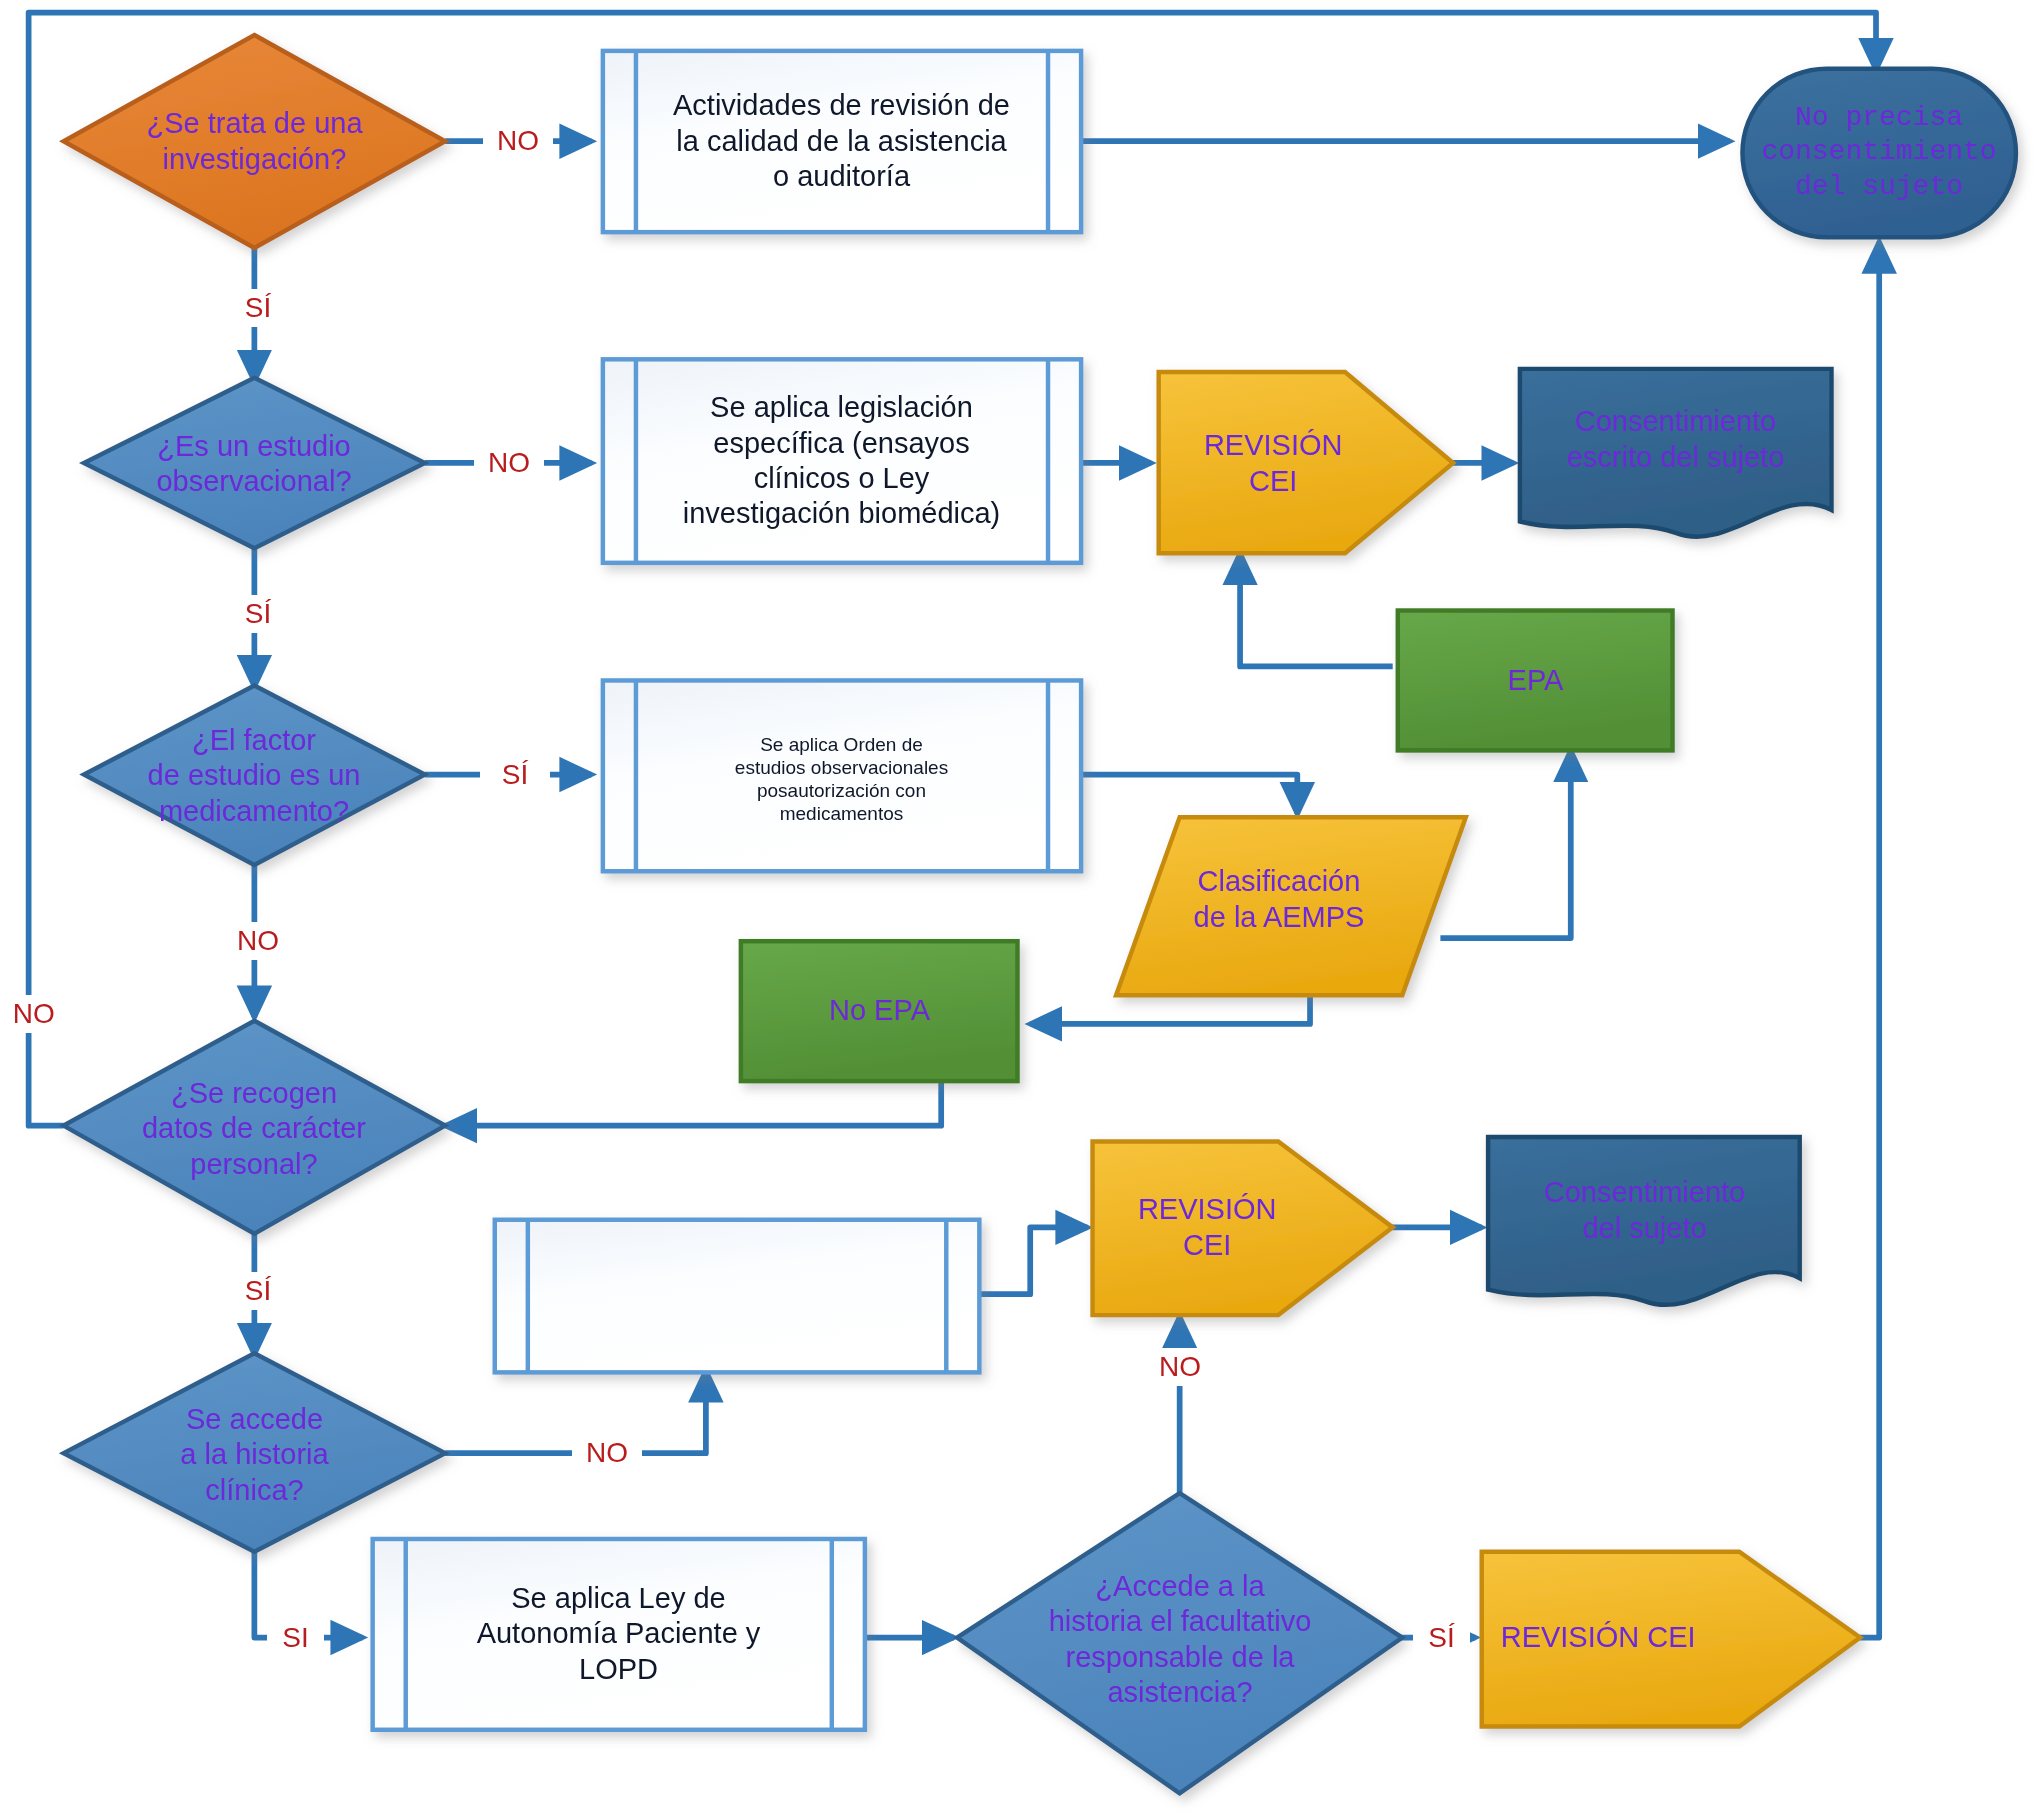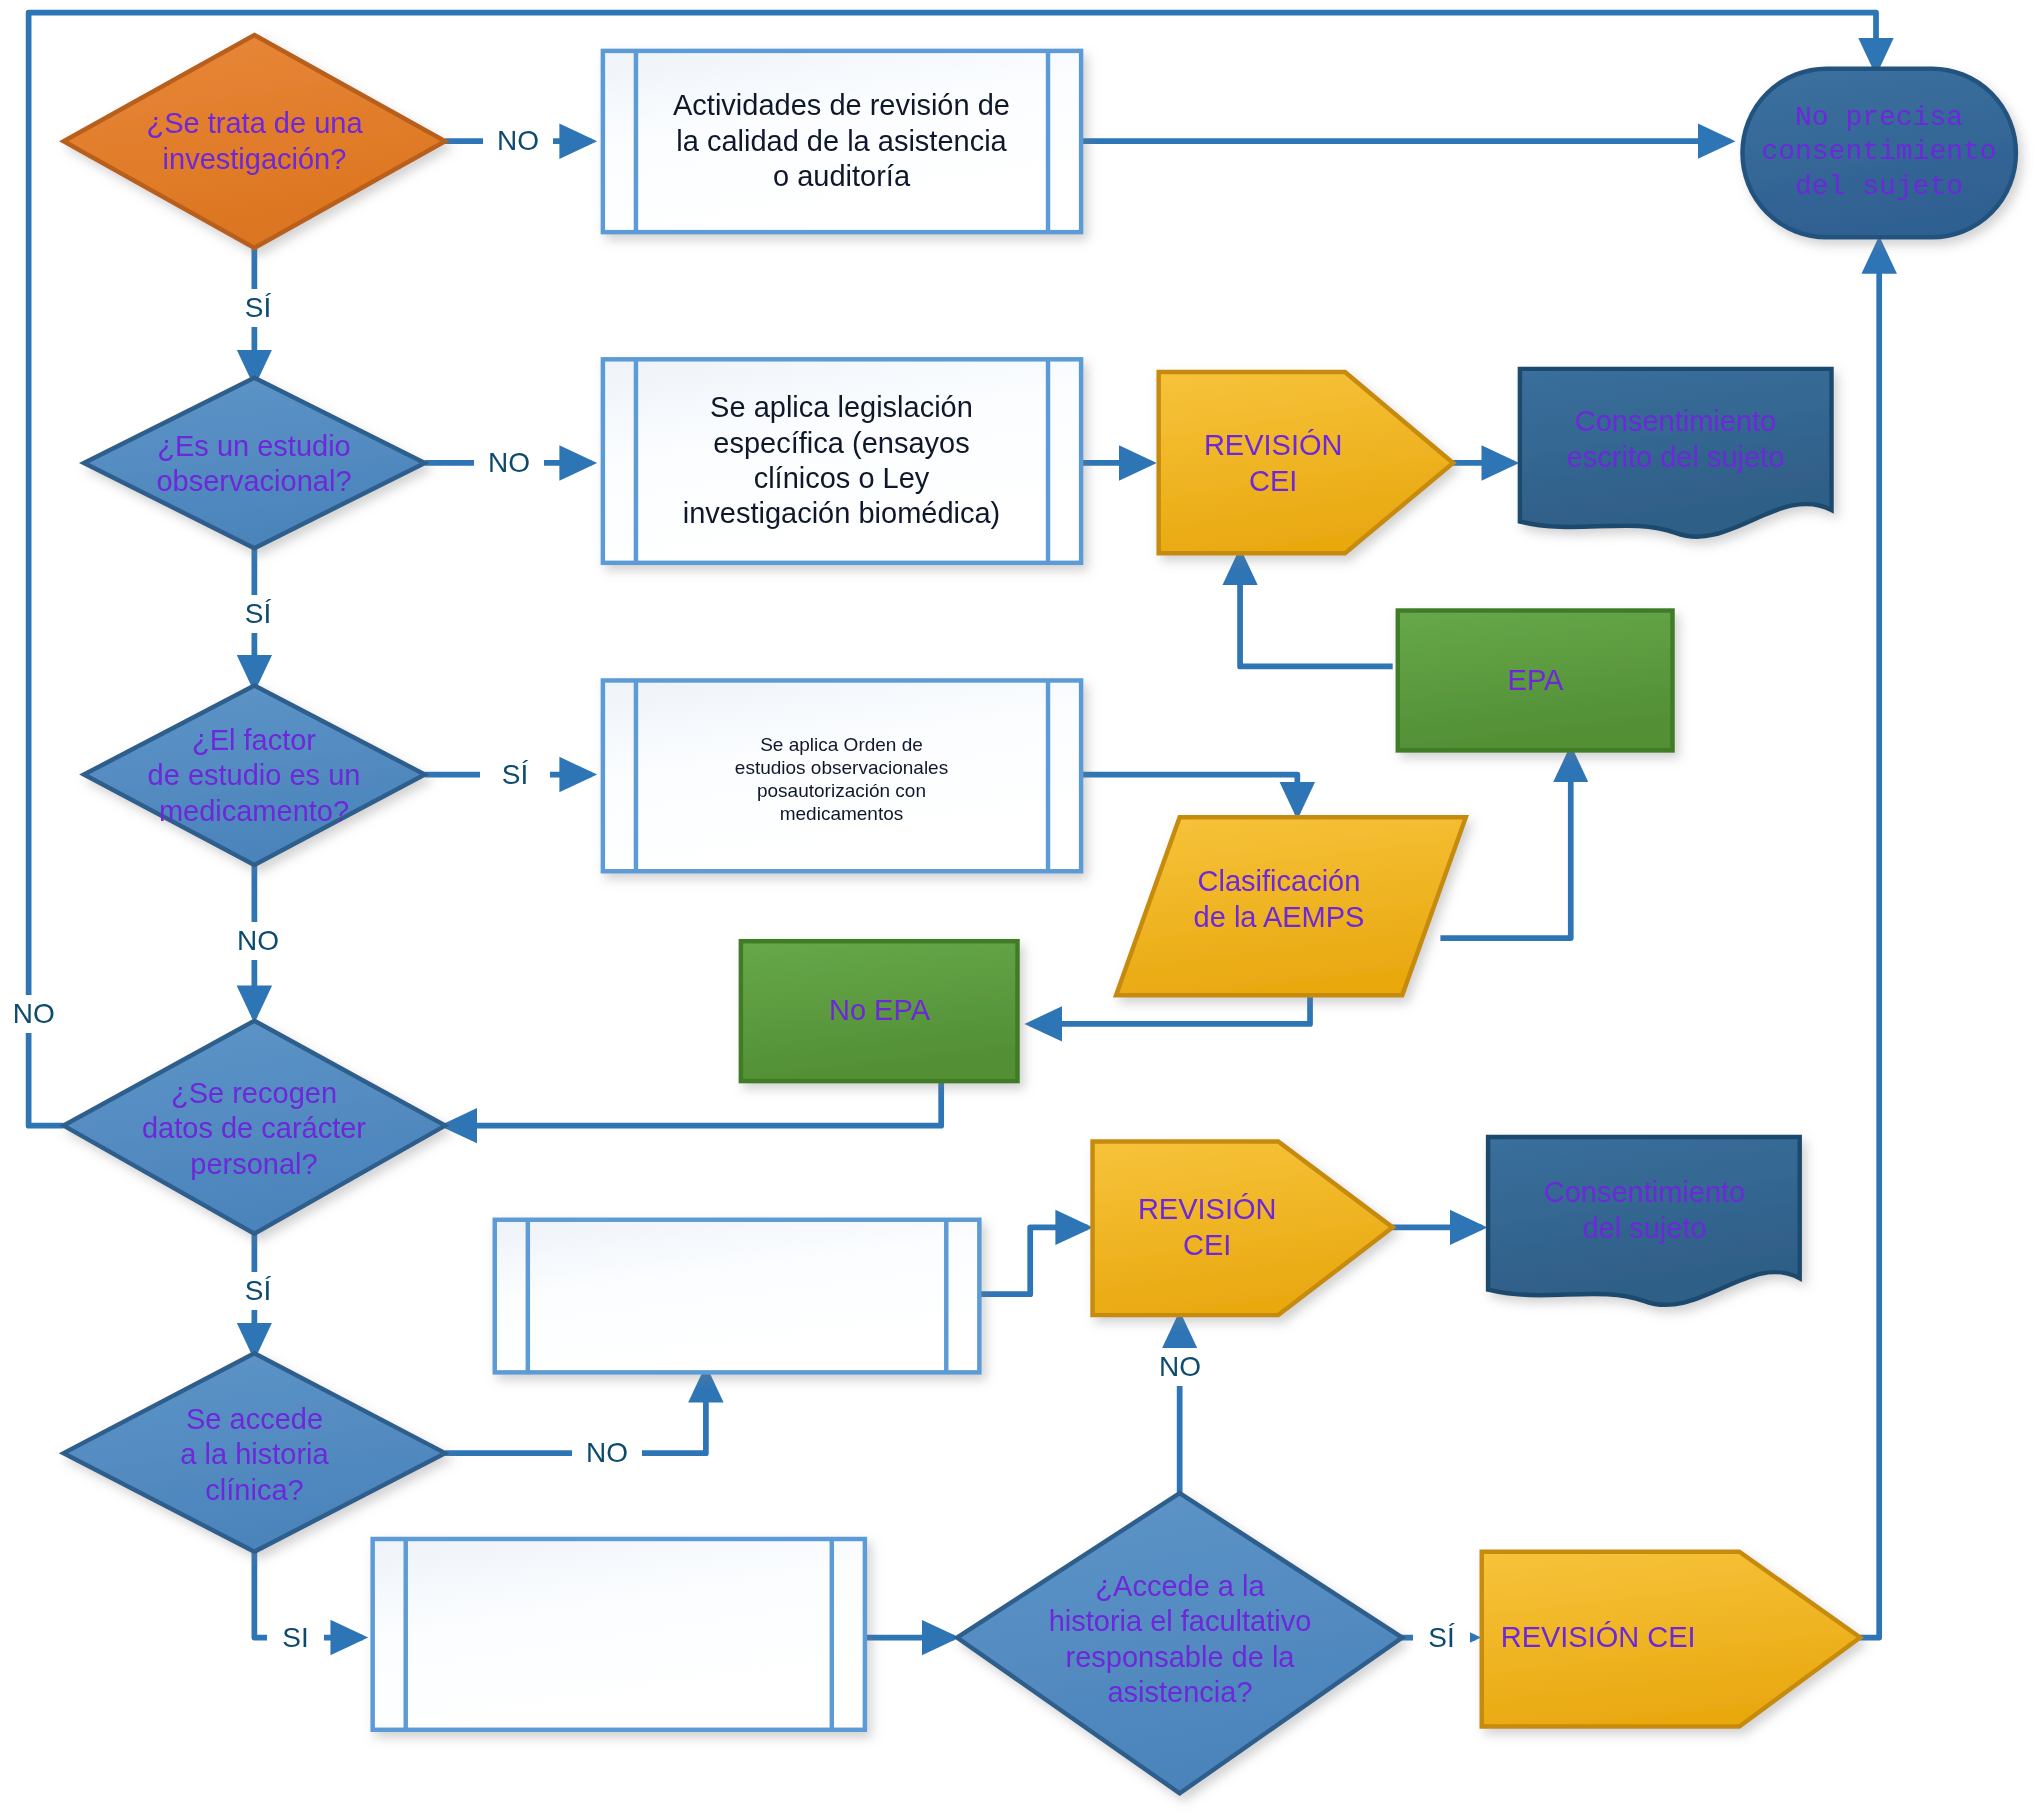--- a/index.html
+++ b/index.html
@@ -3,21 +3,21 @@
 <meta charset="utf-8">
 <style>
   html,body{margin:0;padding:0;background:#ffffff;}
   #stage{position:relative;width:2035px;height:1815px;background:#ffffff;
          font-family:"Liberation Sans", sans-serif;overflow:hidden;}
   svg{position:absolute;left:0;top:0;width:2035px;height:1815px;}
   .nodeText{position:absolute;display:flex;align-items:center;justify-content:center;
             text-align:center;pointer-events:none;line-height:1.22;}
   .t-white{color:#6d28d9;}
   .t-blue{color:#0f172a;}
-  .edgeLbl{position:absolute;color:#0c4a6e;font-size:28px;white-space:nowrap;
+  .edgeLbl{position:absolute;color:#b91c1c;font-size:28px;white-space:nowrap;
            display:flex;align-items:center;justify-content:center;}
 </style>
 </head>
 <body>
 
 <div id="stage">
 
 <svg viewBox="0 0 3200 2854" xmlns="http://www.w3.org/2000/svg">
   <defs>
     <linearGradient id="gOrange" x1="0" y1="0" x2="0.35" y2="1">
@@ -251,20 +251,23 @@
 <div class="nodeText t-white" style="left:1099px;top:1202px;width:191px;height:51px;font-size:29px;justify-content:flex-start;padding-left:12.7px;">REVISIÓN CEI</div>
 
 <div class="nodeText t-white" style="left:1492px;top:1169px;width:305px;height:83px;font-size:29px;">
       <div>Consentimiento<br>del sujeto</div>
     </div>
 
 <div class="nodeText t-white" style="left:108px;top:1393px;width:293px;height:124px;font-size:29px;">
       <div>Se accede<br>a la historia<br>clínica?</div>
     </div>
 
+<div class="nodeText t-blue" style="left:412px;top:1561px;width:413px;height:146px;font-size:29px;">
+      <div>Se aplica Ley de<br>Autonomía Paciente y<br>LOPD</div>
+    </div>
 
 <div class="nodeText t-white" style="left:1005px;top:1552px;width:350px;height:175px;font-size:29px;">
       <div>¿Accede a la<br>historia el facultativo<br>responsable de la<br>asistencia?</div>
     </div>
 
 <div class="nodeText t-white" style="left:1488px;top:1612px;width:216px;height:51px;font-size:29px;justify-content:flex-start;padding-left:12.7px;">REVISIÓN CEI</div>
 
 <div class="edgeLbl" style="left:483px;top:122px;width:70px;height:38px;background:#fff;">NO</div>
 
 <div class="edgeLbl" style="left:223px;top:289px;width:70px;height:38px;background:#fff;">SÍ</div>

